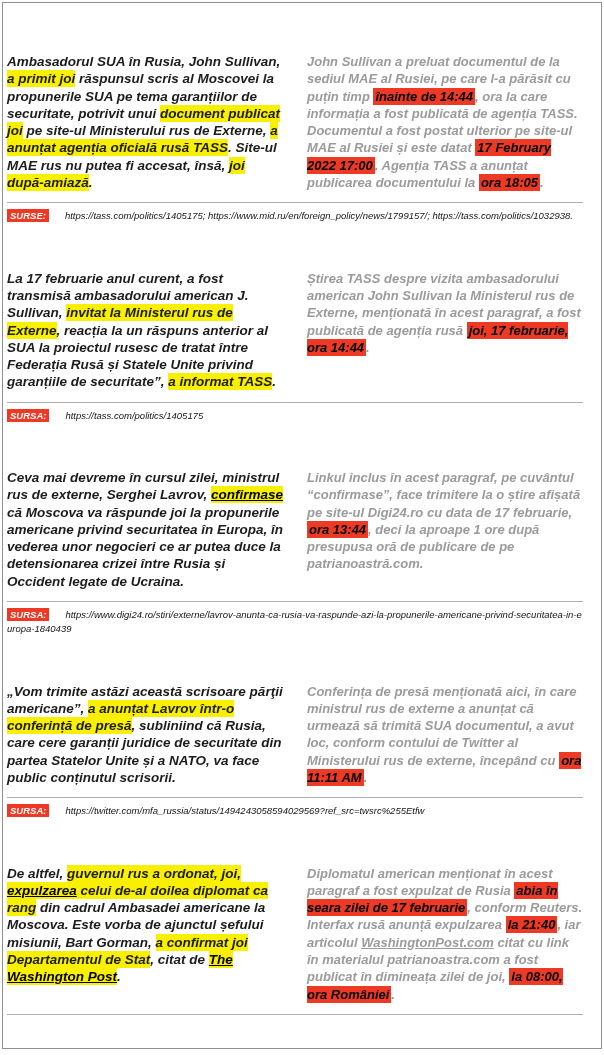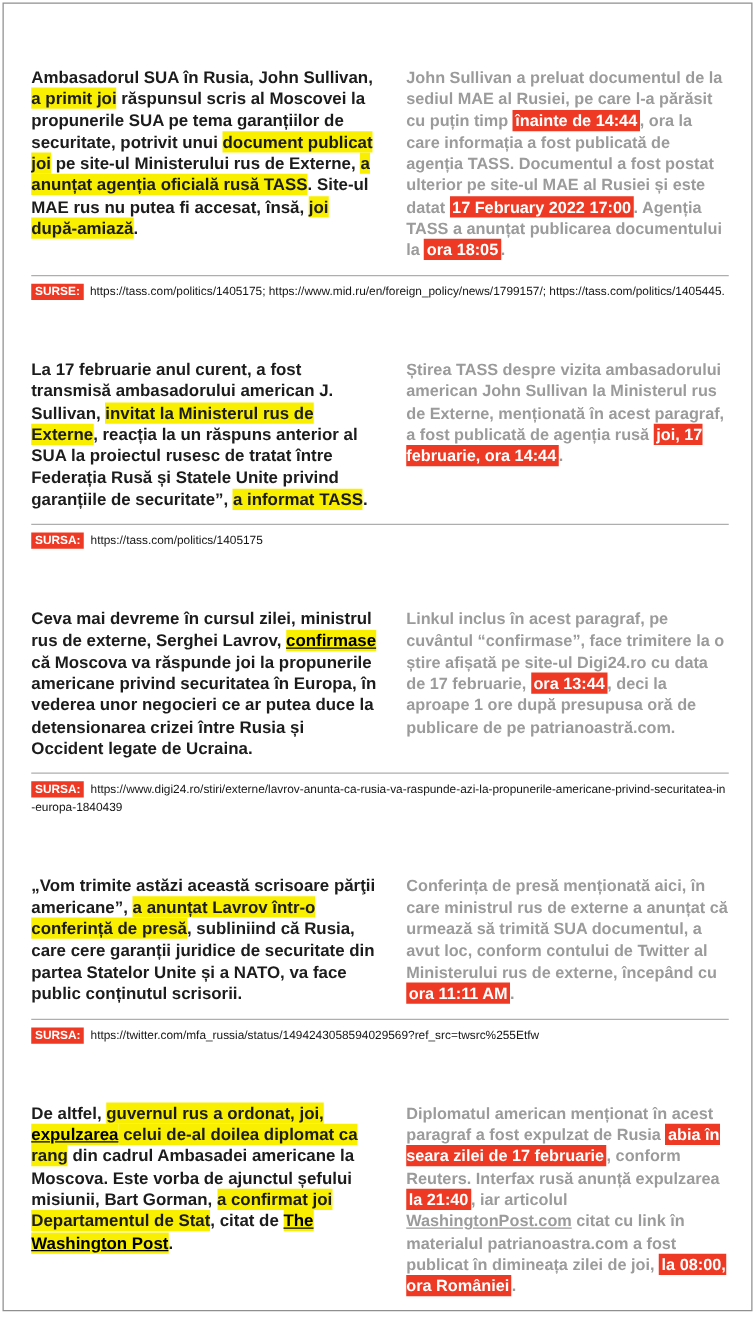--- a/index.html
+++ b/index.html
@@ -11,23 +11,24 @@
     width: 604px;
     height: 1055px;
     font-family: "Liberation Sans", sans-serif;
     -webkit-font-smoothing: antialiased;
   }
   .page {
     margin: 2px;
     height: 1047px;
     box-sizing: border-box;
     border: 1px solid #8f8f8f;
-    padding: 50px 18px 0 22px;
+    padding: 50px 18px 0 4px;
     overflow: hidden;
     background: #ffffff;
+    font-style: italic;
   }
   .section { margin-bottom: 46px; }
   .cols { display: flex; gap: 22px; }
   .claim {
     flex: none;
     width: 278px;
     margin: 0;
     font-size: 13.5px;
     line-height: 17.3px;
     font-weight: 700;
@@ -35,58 +36,58 @@
   }
   .annotation {
     flex: 1;
     margin: 0;
     font-size: 13px;
     line-height: 17.3px;
     font-weight: 600;
     color: #9b9b9b;
   }
   .hl-y { background: #f9ef00; padding: 1px 0; }
-  .hl-r { background: #ee3a24; color: #ffffff; font-weight: 700; padding: 1px 2px; }
+  .hl-r { background: #ee3a24; color: #000000; font-weight: 700; padding: 1px 2px; }
   .link-blue { color: #000000; text-decoration: underline; cursor: pointer; }
   .link-gray { text-decoration: underline; cursor: pointer; }
   .divider {
     border: none;
     border-top: 1px solid #aeaeae;
     margin: 11px 0 0 0;
   }
   .source {
     margin-top: 6px;
     font-size: 9.5px;
     line-height: 1.5;
     color: #141414;
     font-weight: 500;
     word-break: break-all;
   }
   .src-label {
     background: #ee3a24;
     color: #ffffff;
     font-weight: 700;
     padding: 1px 3px;
-    margin-right: 5px;
+    margin-right: 16px;
     word-break: normal;
   }
 </style>
 </head>
 <body>
 
 <div class="page">
   <main>
   <section class="section">
     <div class="cols">
       <p class="claim"><span class="seg">Ambasadorul SUA în Rusia, John Sullivan, </span><span class="seg hl-y">a primit joi</span><span class="seg"> răspunsul scris al Moscovei la propunerile SUA pe tema garanțiilor de securitate, potrivit unui </span><span class="seg hl-y">document publicat joi</span><span class="seg"> pe site-ul Ministerului rus de Externe, </span><span class="seg hl-y">a anunțat agenția oficială rusă TASS</span><span class="seg">. Site-ul MAE rus nu putea fi accesat, însă, </span><span class="seg hl-y">joi după-amiază</span><span class="seg">.</span></p>
       <p class="annotation"><span class="seg">John Sullivan a preluat documentul de la sediul MAE al Rusiei, pe care l-a părăsit cu puțin timp </span><span class="seg hl-r">înainte de 14:44</span><span class="seg">, ora la care informația a fost publicată de agenția TASS. Documentul a fost postat ulterior pe site-ul MAE al Rusiei și este datat </span><span class="seg hl-r">17 February 2022 17:00</span><span class="seg">. Agenția TASS a anunțat publicarea documentului la </span><span class="seg hl-r">ora 18:05</span><span class="seg">.</span></p>
     </div>
     <hr class="divider">
     <div class="source">
-      <span class="src-label">SURSE:</span><span>https://tass.com/politics/1405175; https://www.mid.ru/en/foreign_policy/news/1799157/; https://tass.com/politics/1405445.</span>
+      <span class="src-label">SURSE:</span><span>https://tass.com/politics/1405175; https://www.mid.ru/en/foreign_policy/news/1799157/; https://tass.com/politics/1032938.</span>
     </div>
   </section>
 
   <section class="section">
     <div class="cols">
       <p class="claim"><span class="seg">La 17 februarie anul curent, a fost transmisă ambasadorului american J. Sullivan, </span><span class="seg hl-y">invitat la Ministerul rus de Externe</span><span class="seg">, reacția la un răspuns anterior al SUA la proiectul rusesc de tratat între Federația Rusă și Statele Unite privind garanțiile de securitate”, </span><span class="seg hl-y">a informat TASS</span><span class="seg">.</span></p>
       <p class="annotation"><span class="seg">Știrea TASS despre vizita ambasadorului american John Sullivan la Ministerul rus de Externe, menționată în acest paragraf, a fost publicată de agenția rusă </span><span class="seg hl-r">joi, 17 februarie, ora 14:44</span><span class="seg">.</span></p>
     </div>
     <hr class="divider">
     <div class="source">

